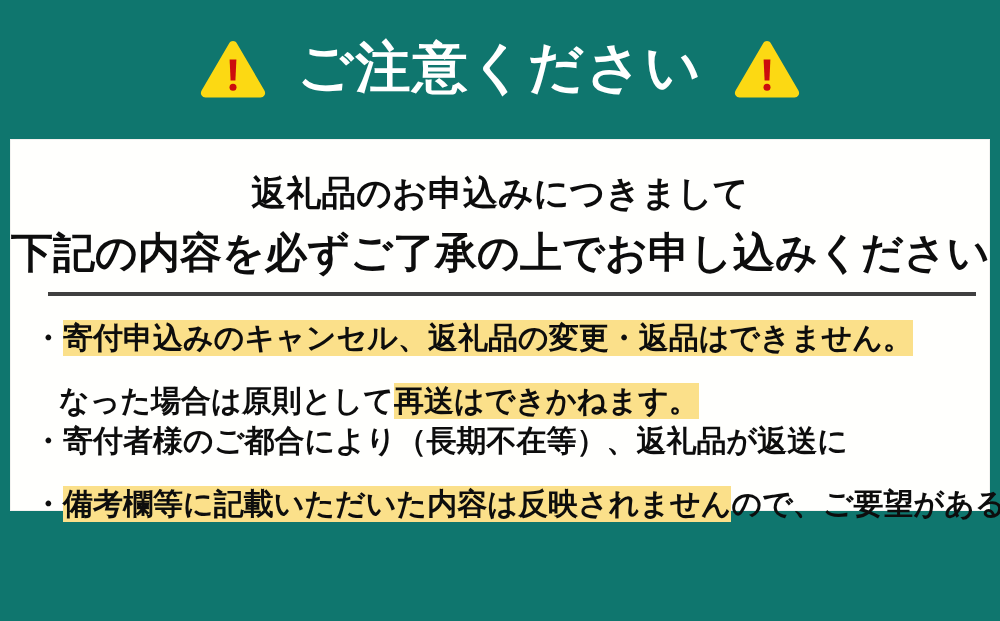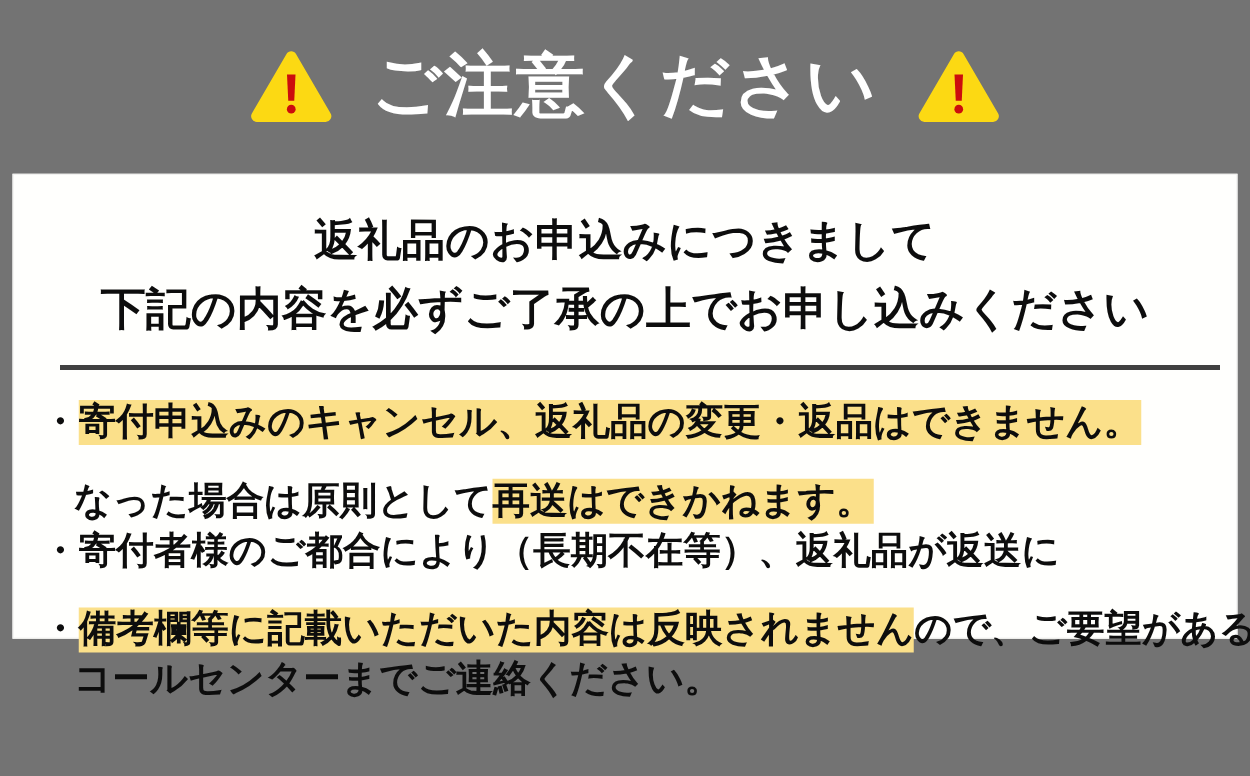--- a/index.html
+++ b/index.html
@@ -10,21 +10,21 @@
     width: 1000px;
     height: 621px;
     overflow: hidden;
     font-family: "DejaVu Sans", "Liberation Sans", sans-serif;
   }
 
   #notice-banner {
     position: relative;
     width: 1000px;
     height: 621px;
-    background: #737373;
+    background: #0f766e;
     box-sizing: border-box;
   }
 
   
   #header {
     position: absolute;
     left: 0;
     top: 0;
     width: 1000px;
     height: 139px;
@@ -71,21 +71,21 @@
     font-size: 35px;
     font-weight: bold;
     line-height: 1.55;
     letter-spacing: 0px;
   }
   #subtitle .sub-line {
     display: block;
     white-space: nowrap;
   }
   #subtitle .sub-line-2 {
-    font-size: 36px;
+    font-size: 42px;
   }
 
   #divider {
     position: absolute;
     left: 37px;
     top: 152px;
     width: 928px;
     height: 4px;
     background: #404040;
   }
@@ -174,20 +174,17 @@
         </span>
         <span class="bullet-line">
           <span class="bullet-mark">・</span><span>寄付者様のご都合により（長期不在等）、返礼品が返送に</span>
         </span>
       </li>
 
       <li class="bullet-item">
         <span class="bullet-line">
           <span class="bullet-mark">・</span><span class="hl">備考欄等に記載いただいた内容は反映されません</span><span>ので、ご要望がある際は</span>
         </span>
-        <span class="bullet-line indented">
-          <span>コールセンターまでご連絡ください。</span>
-        </span>
       </li>
 
     </ul>
   </div>
 </div>
 
 </body></html>

